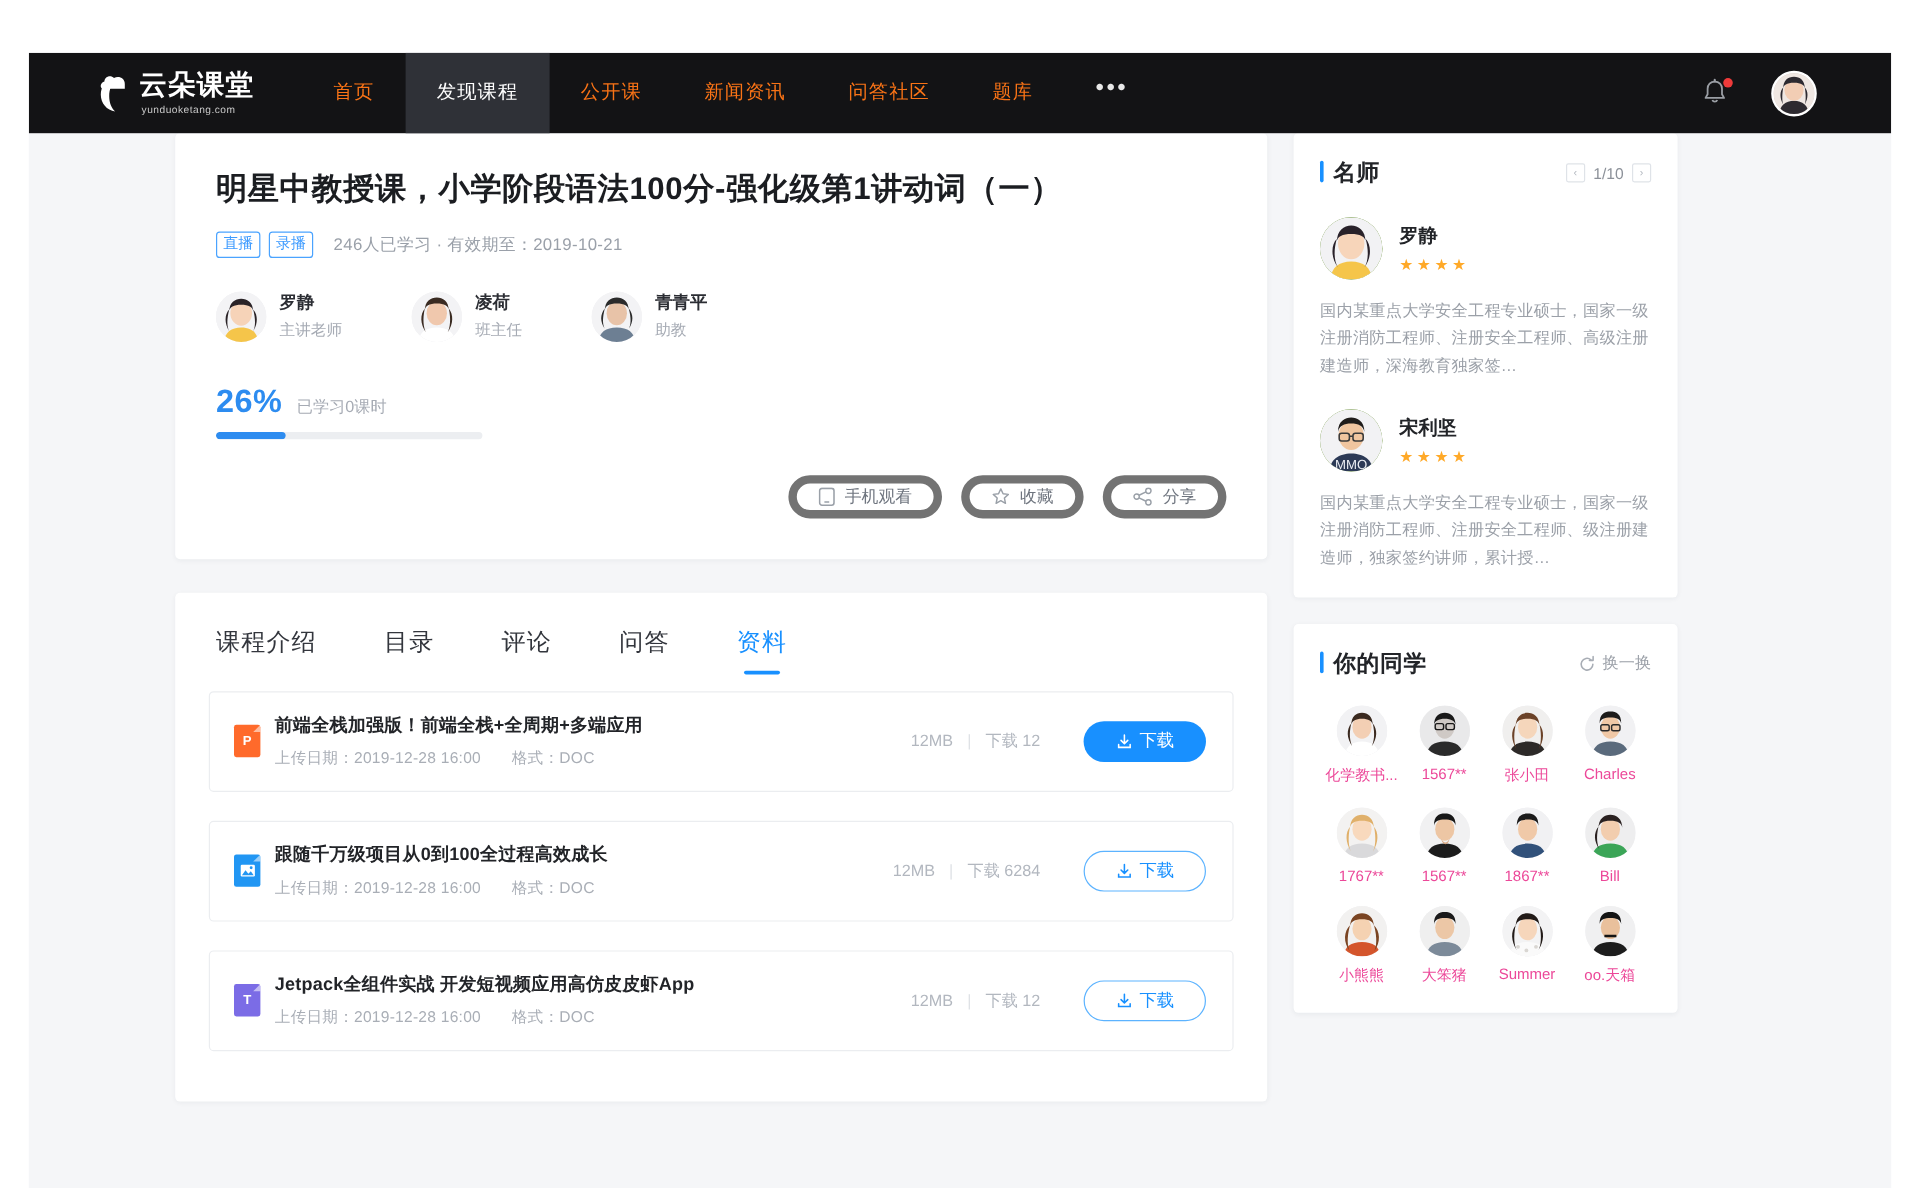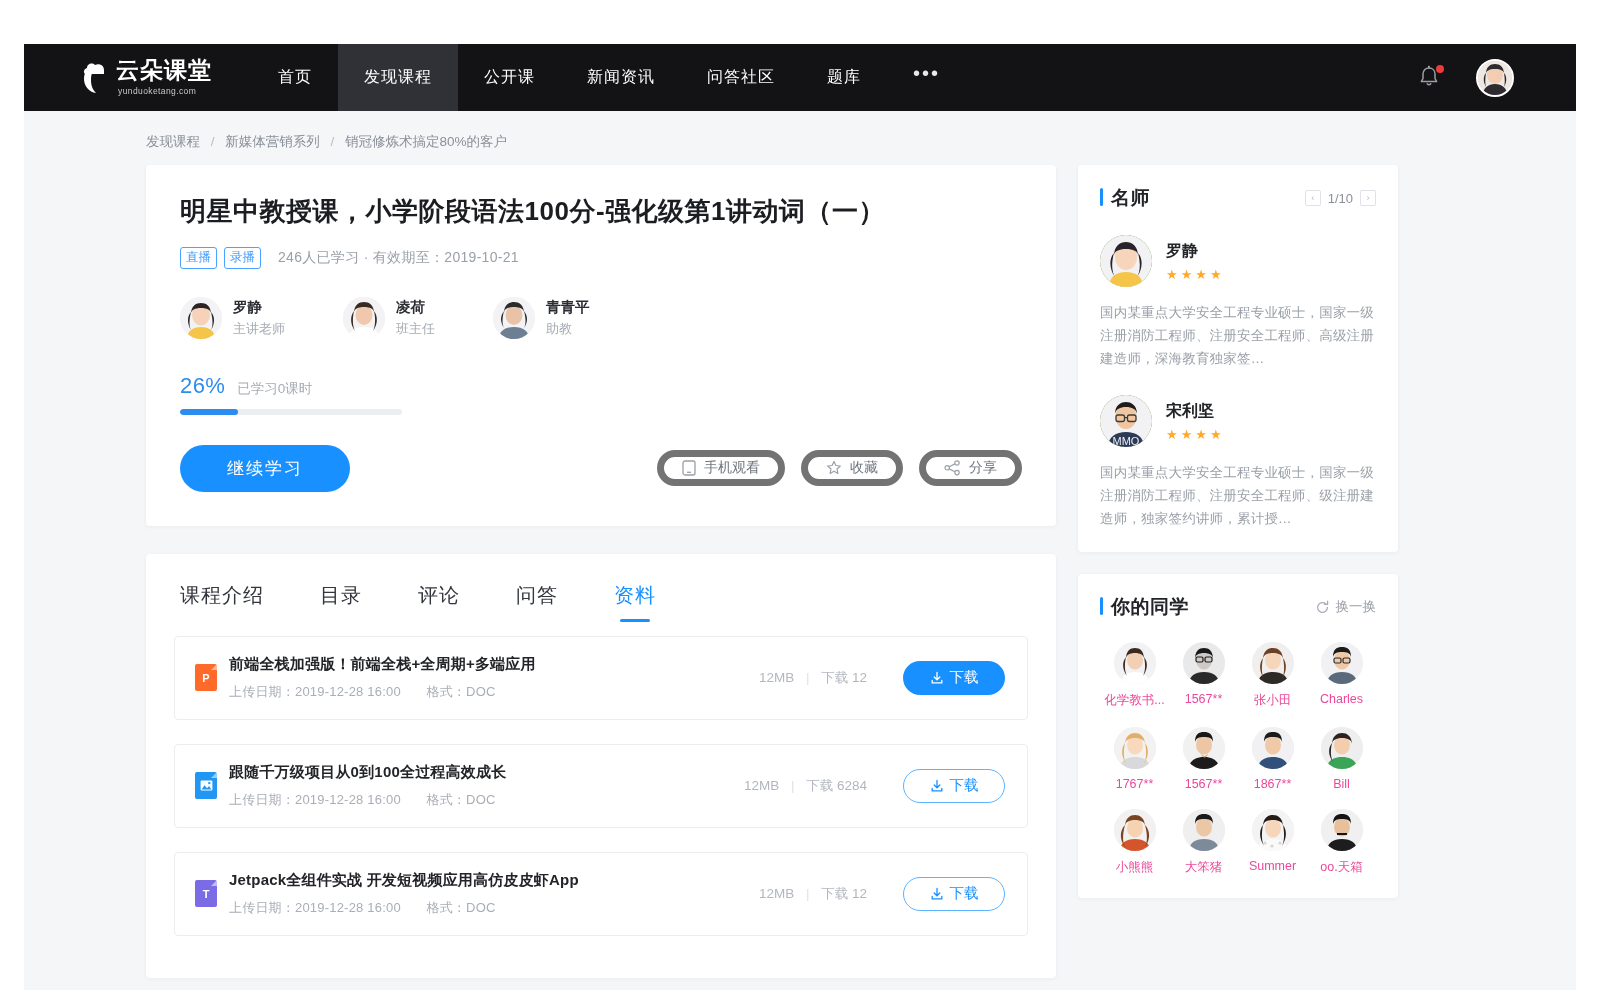--- a/index.html
+++ b/index.html
@@ -35,21 +35,21 @@
     line-height: 1;
   }
   .logo-text-sub {
     color: #c9c9c9; font-size: 8.5px; letter-spacing: .4px;
     margin-top: 4px; padding-left: 2px;
   }
   .nav { display: flex; align-items: stretch; }
   .nav-item {
     display: flex; align-items: center; justify-content: center;
     padding: 0 26px;
-    color: #ffffff; font-size: 16px; cursor: pointer;
+    color: #f97316; font-size: 16px; cursor: pointer;
     letter-spacing: 1px;
   }
   .nav-item.active { background: #2f3137; color: #ffffff; }
   .nav-more {
     display: flex; align-items: center; justify-content: center;
     padding: 0 26px; color: #e8e8e8; font-size: 20px; letter-spacing: 2px;
     cursor: pointer; padding-bottom: 8px;
   }
   .header-right {
     margin-left: auto; display: flex; align-items: center;
@@ -106,21 +106,21 @@
   .teacher { display: flex; align-items: center; gap: 11px; }
   .t-avatar {
     width: 42px; height: 42px; border-radius: 50%;
     background: #f0f0f2; overflow: hidden; position: relative;
   }
   .t-name { font-size: 14.5px; color: #2b2d33; font-weight: 700; line-height: 1.5; }
   .t-role { font-size: 13px; color: #a6abb4; line-height: 1.5; }
 
   .progress-block { margin-top: 34px; }
   .progress-head { display: flex; align-items: baseline; gap: 12px; }
-  .pct { font-size: 22px; color: #2d8cf0; font-weight: 400; letter-spacing: .4px; }
+  .pct { font-size: 27px; color: #2d8cf0; font-weight: 700; letter-spacing: .4px; }
   .learned { font-size: 13.5px; color: #a6abb4; }
   .track {
     margin-top: 10px; width: 222px; height: 6px;
     border-radius: 3px; background: #eceef1; overflow: hidden;
   }
   .track .fill { height: 100%; background: #2d8cf0; border-radius: 3px; }
 
   .action-row {
     margin-top: 30px; display: flex; align-items: center;
   }
@@ -289,27 +289,20 @@
           <path d="M5 34 c0-7 5-11 12-11 s12 4 12 11 z" fill="#2d2a30"></path>
           <ellipse cx="17" cy="14" rx="8" ry="9" fill="#f2cdb4"></ellipse>
           <path d="M8 13 c0-7 4-10 9-10 s9 3 9 10 c0 -3 -3 -5 -9 -5 s-9 2 -9 5 z" fill="#2d2a30"></path>
           <path d="M8 12 c-1 6 -1 11 0 14 c-3 -5 -3 -11 0 -14 z" fill="#2d2a30"></path>
           <path d="M26 12 c1 6 1 11 0 14 c3 -5 3 -11 0 -14 z" fill="#2d2a30"></path>
         </svg>
       </div>
     </div>
   </div>
 
-  <div class="crumb">
-    <span>发现课程</span>
-    <span class="sep">/</span>
-    <span>新媒体营销系列</span>
-    <span class="sep">/</span>
-    <span class="cur">销冠修炼术搞定80%的客户</span>
-  </div>
 
   <div class="body-wrap">
 
     <div class="col-left">
 
       <div class="card hero">
         <div class="hero-title">明星中教授课，小学阶段语法100分-强化级第1讲动词（一）</div>
 
         <div class="meta-row">
           <div class="tag">直播</div>
@@ -372,21 +365,20 @@
           <div class="progress-head">
             <div class="pct">26%</div>
             <div class="learned">已学习0课时</div>
           </div>
           <div class="track">
             <div class="fill" id="progress-fill" style="width: 26%;"></div>
           </div>
         </div>
 
         <div class="action-row">
-          <button class="btn-continue">继续学习</button>
           <div class="action-right">
             <button class="pill">
               <span>
                 <svg width="14" height="16" viewBox="0 0 14 16">
                   <rect x="1" y="1" width="12" height="14" rx="2" fill="none" stroke="#9aa0a8" stroke-width="1.3"></rect>
                   <line x1="5" y1="12.3" x2="9" y2="12.3" stroke="#9aa0a8" stroke-width="1.3"></line>
                 </svg>
               </span>
               <span>手机观看</span>
             </button>

